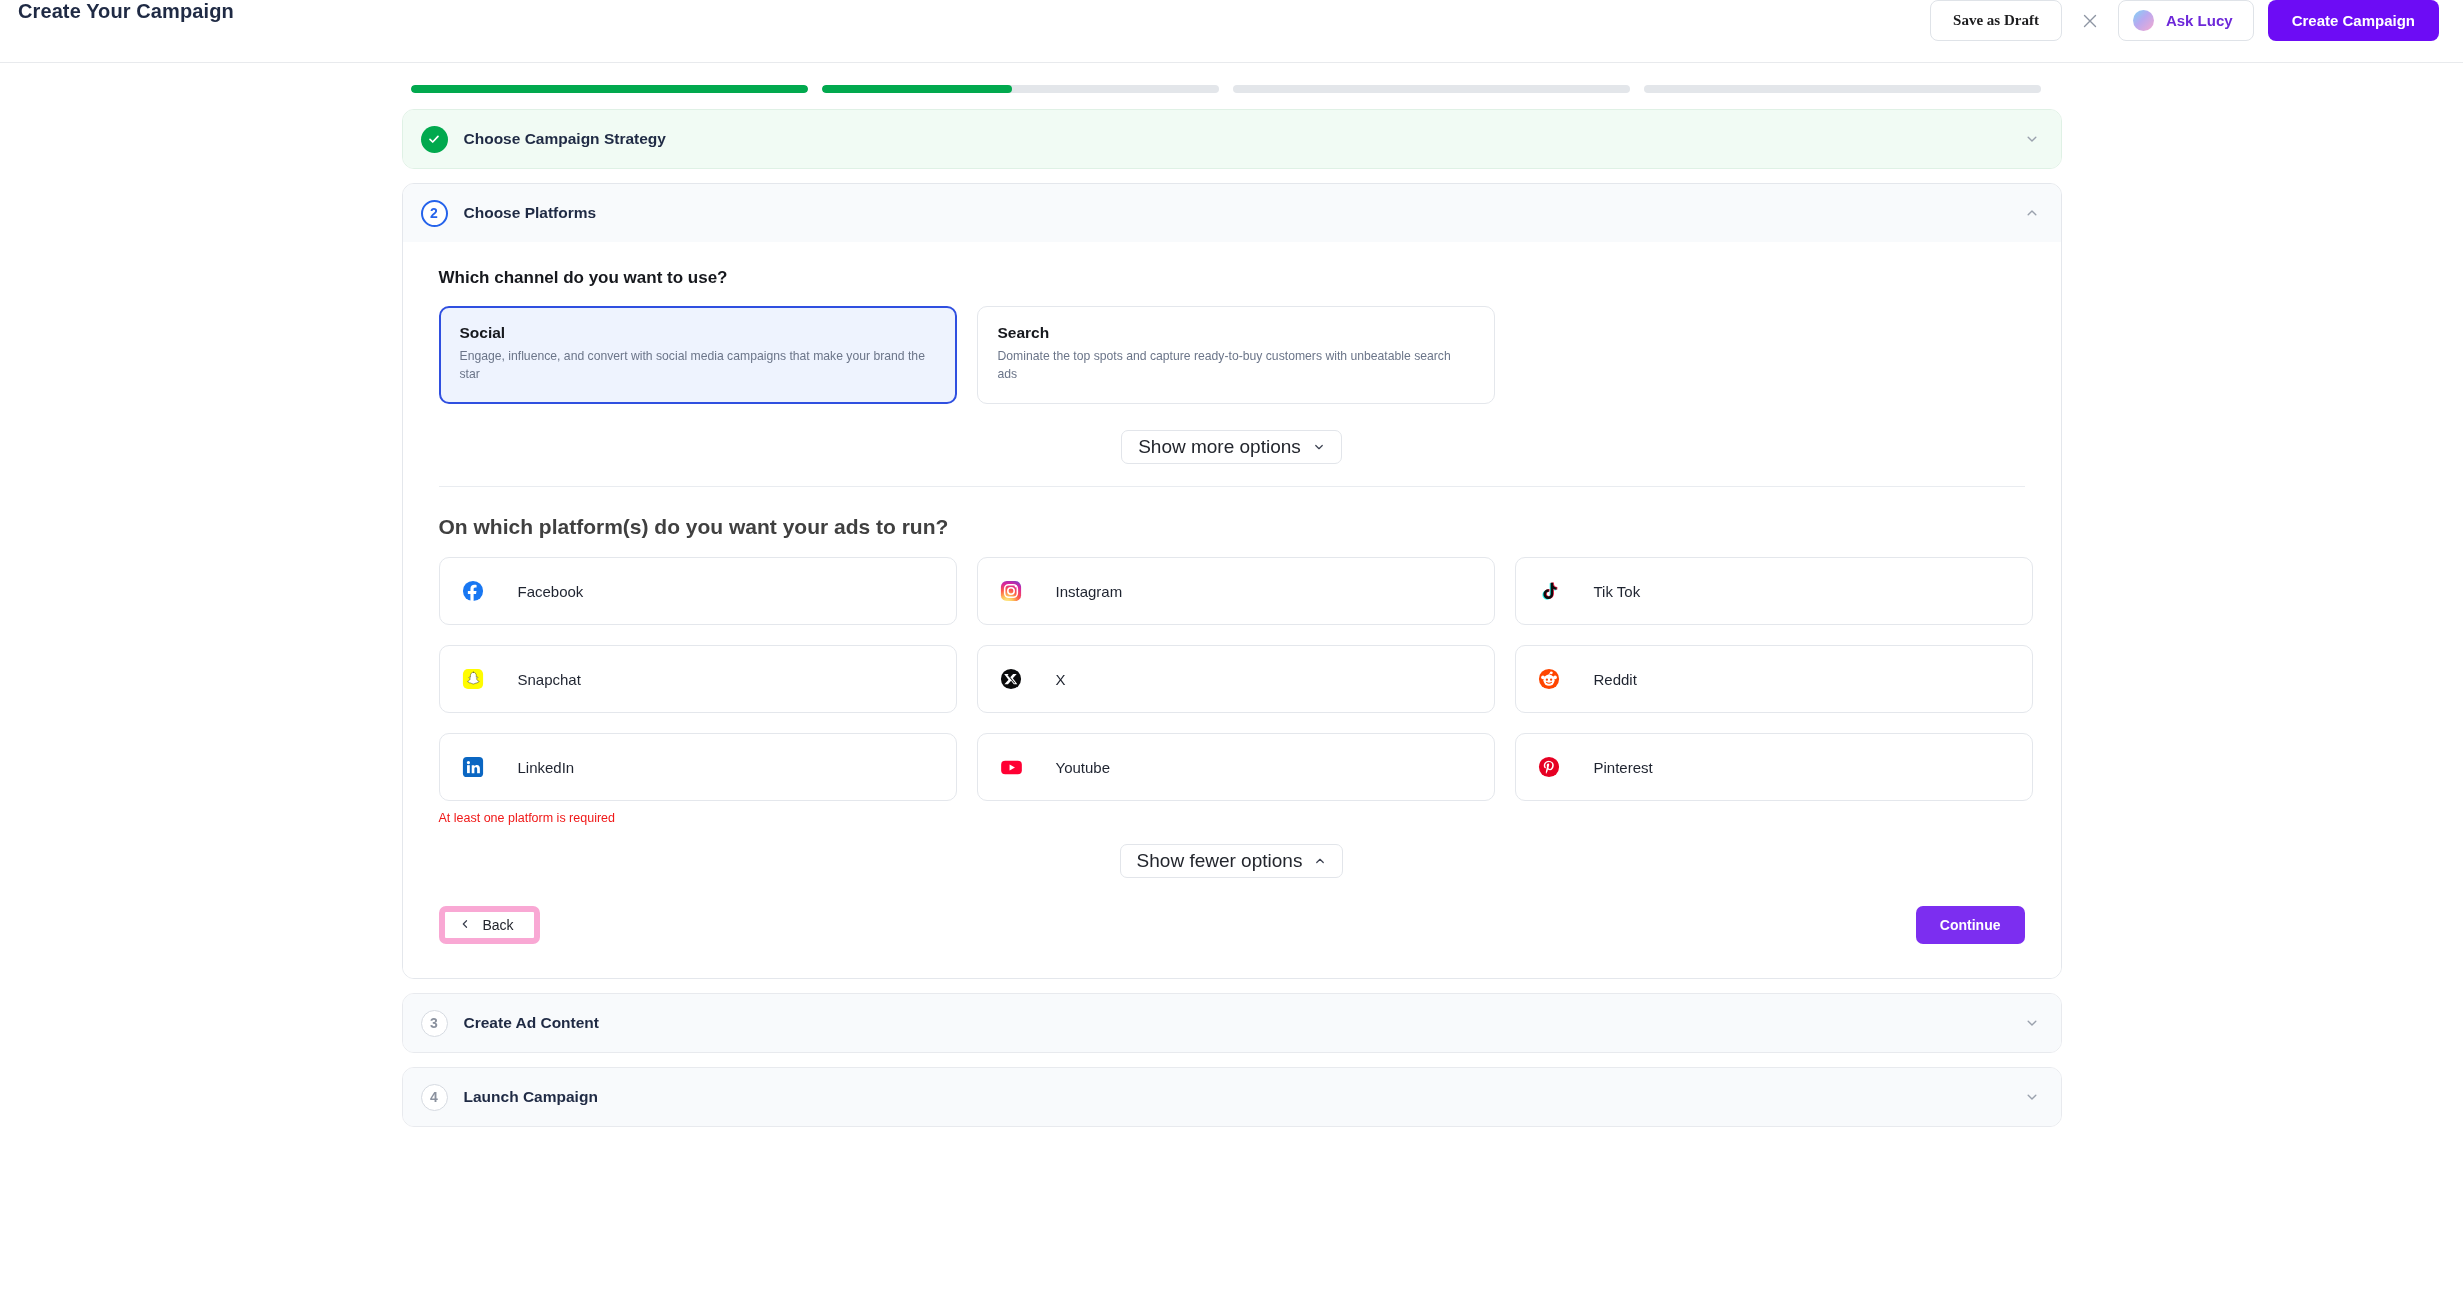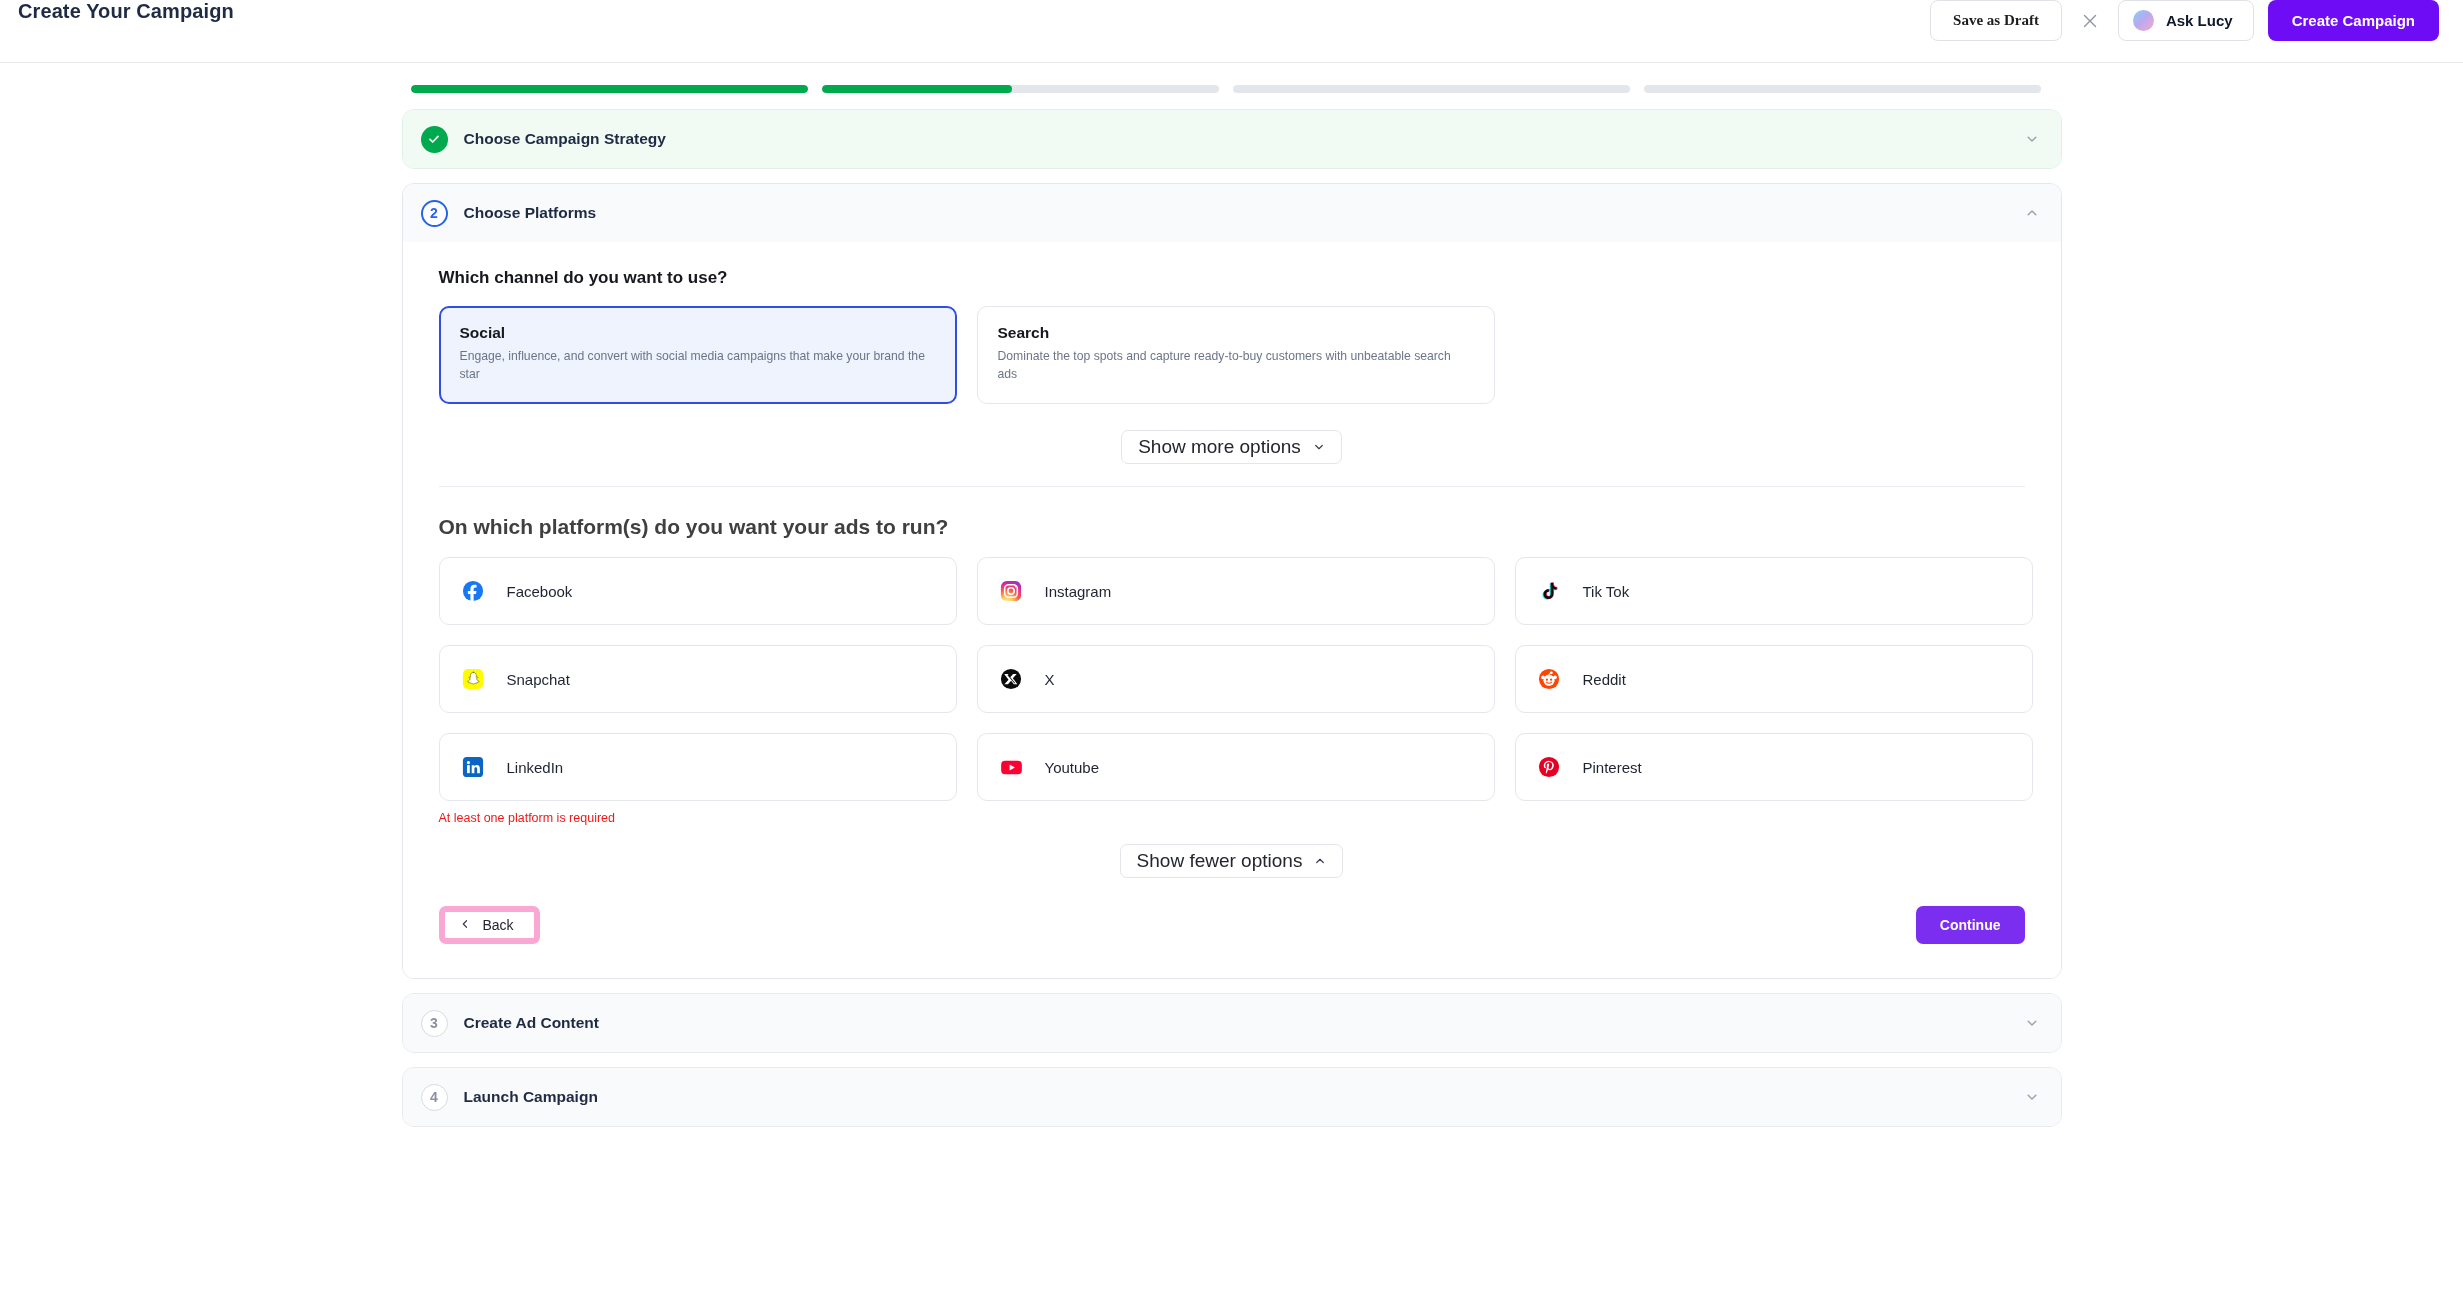--- a/index.html
+++ b/index.html
@@ -64,21 +64,21 @@
     align-items: center;
     gap: 12px;
     cursor: pointer;
   }
   .lucy-orb {
     width: 21px; height: 21px;
     border-radius: 50%;
     background: linear-gradient(135deg,#7fd4f5 0%, #b9a9f0 45%, #f5a9cf 100%);
   }
   .ask-lucy span {
-    font-size: 15px; font-weight: 600; color: #0f172a;
+    font-size: 15px; font-weight: 600; color: #6d28d9;
   }
   .btn-primary {
     height: 41px;
     padding: 0 24px;
     background: #6d0cf5;
     border: none;
     border-radius: 8px;
     font-size: 15px;
     font-weight: 700;
     color: #ffffff;
@@ -210,21 +210,21 @@
   .plat-card {
     height: 68px;
     border:1px solid #e4e7ec;
     border-radius: 10px;
     background:#fff;
     display:flex; align-items:center;
     padding: 0 22px;
     gap: 22px;
     cursor:pointer;
   }
-  .plat-name { font-size: 15px; font-weight:500; color:#1f2430; }
+  .plat-name { font-size: 15px; font-weight:500; color:#1f2430;margin-left:11px; }
   .plat-ico { width:23px; height:23px; flex:none; display:flex; align-items:center; justify-content:center; }
 
   .err {
     color:#f01818;
     font-size: 12.5px;
     margin-top: 10px;
   }
   .fewer-wrap { margin-top: 19px; }
 
   .nav-row {

